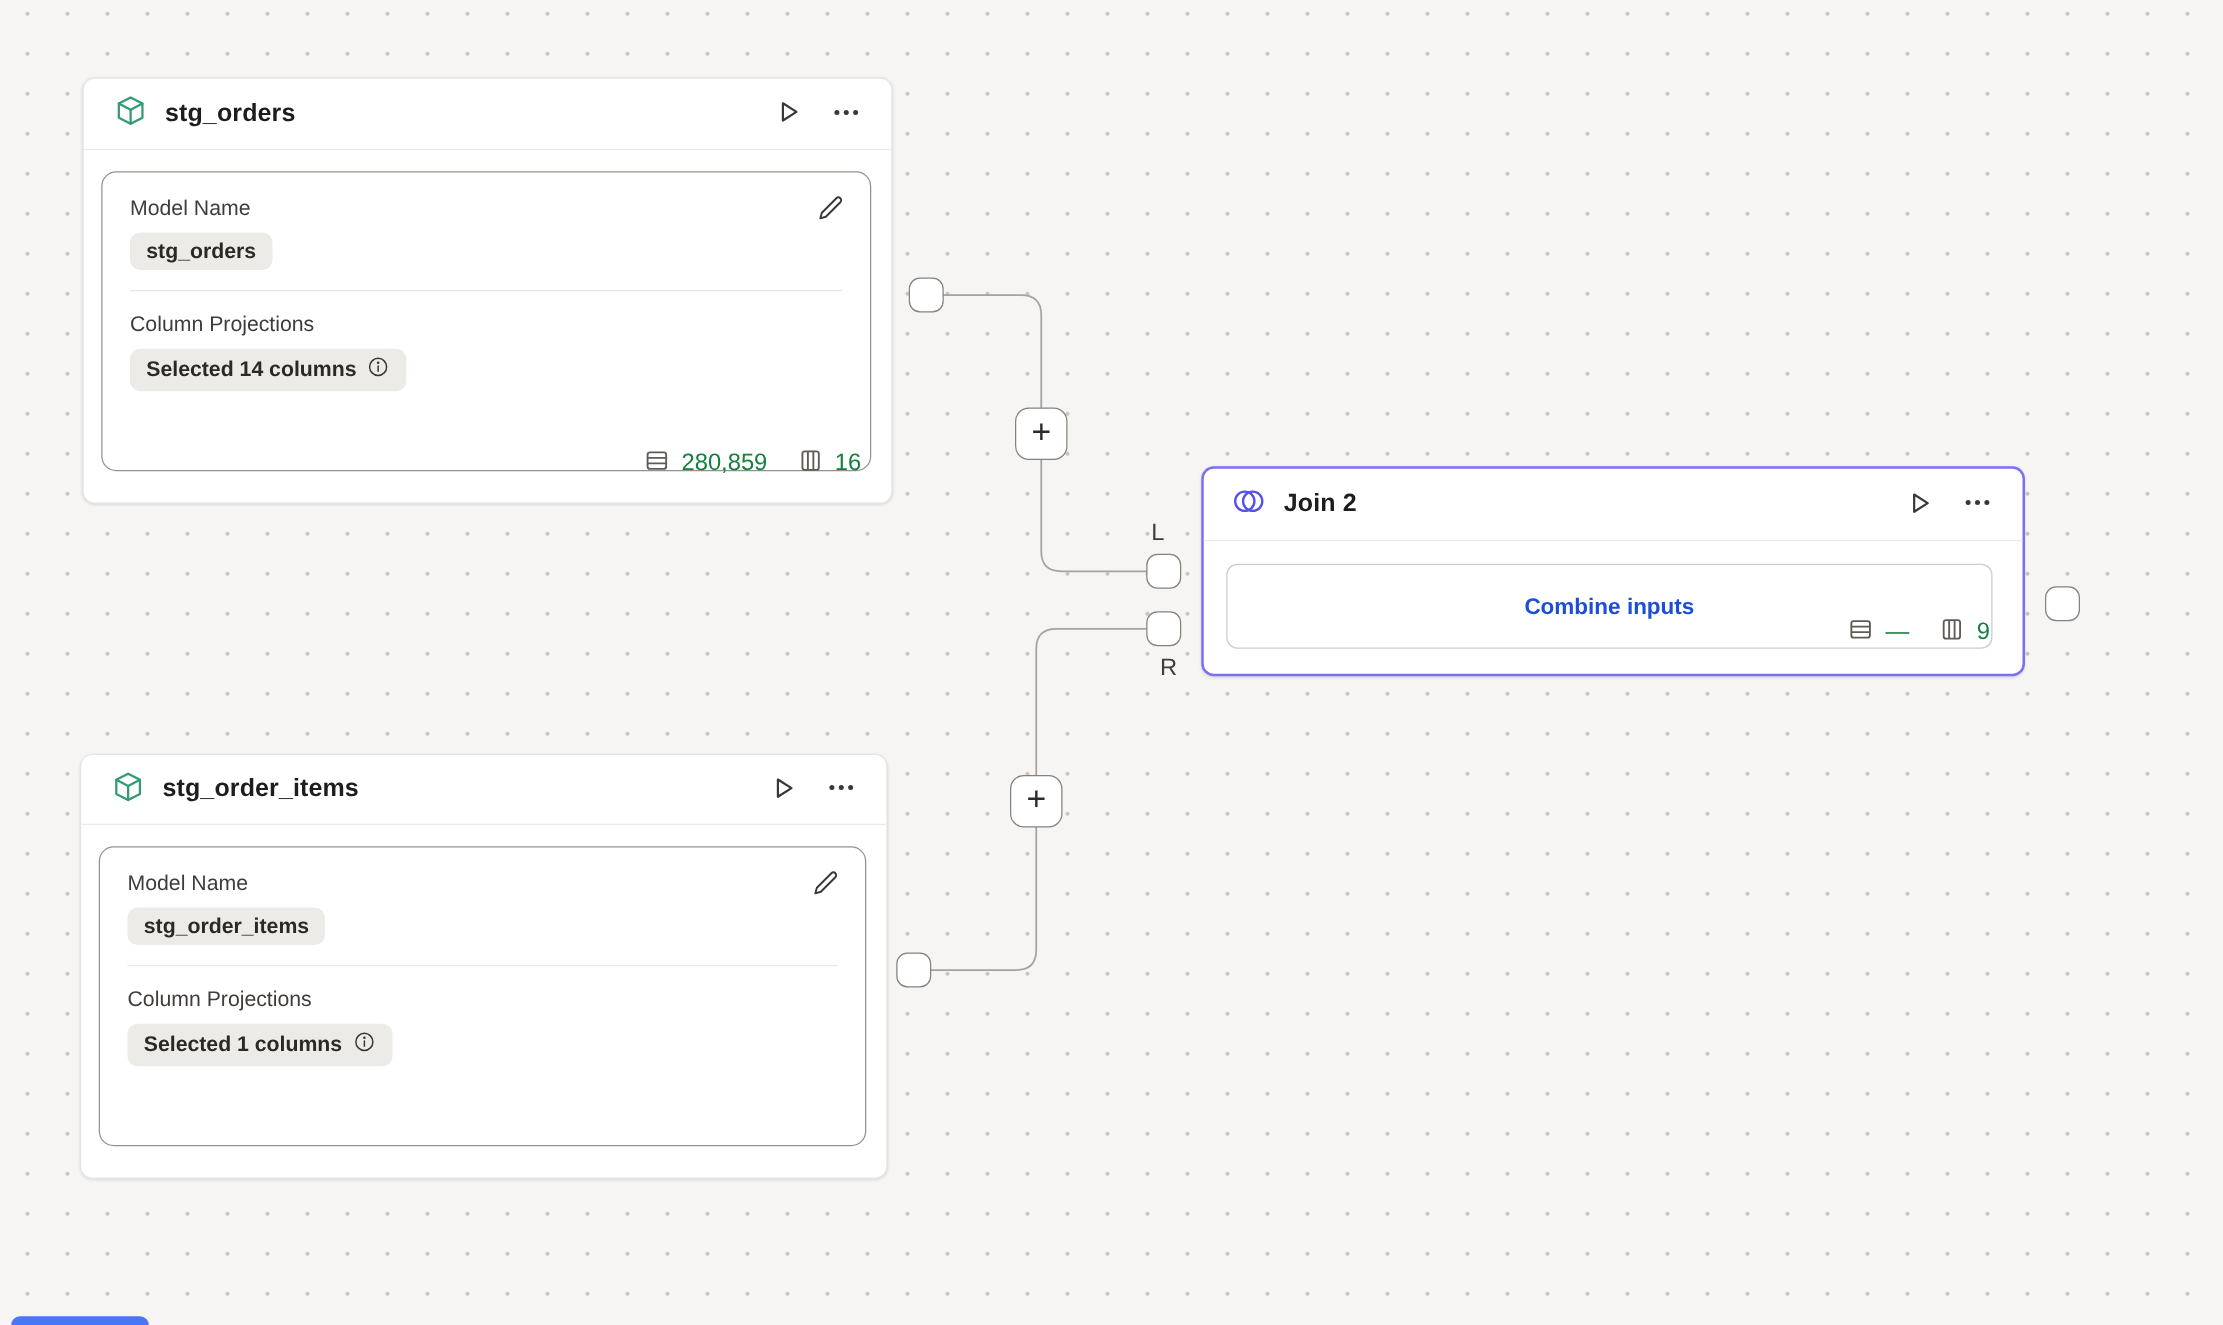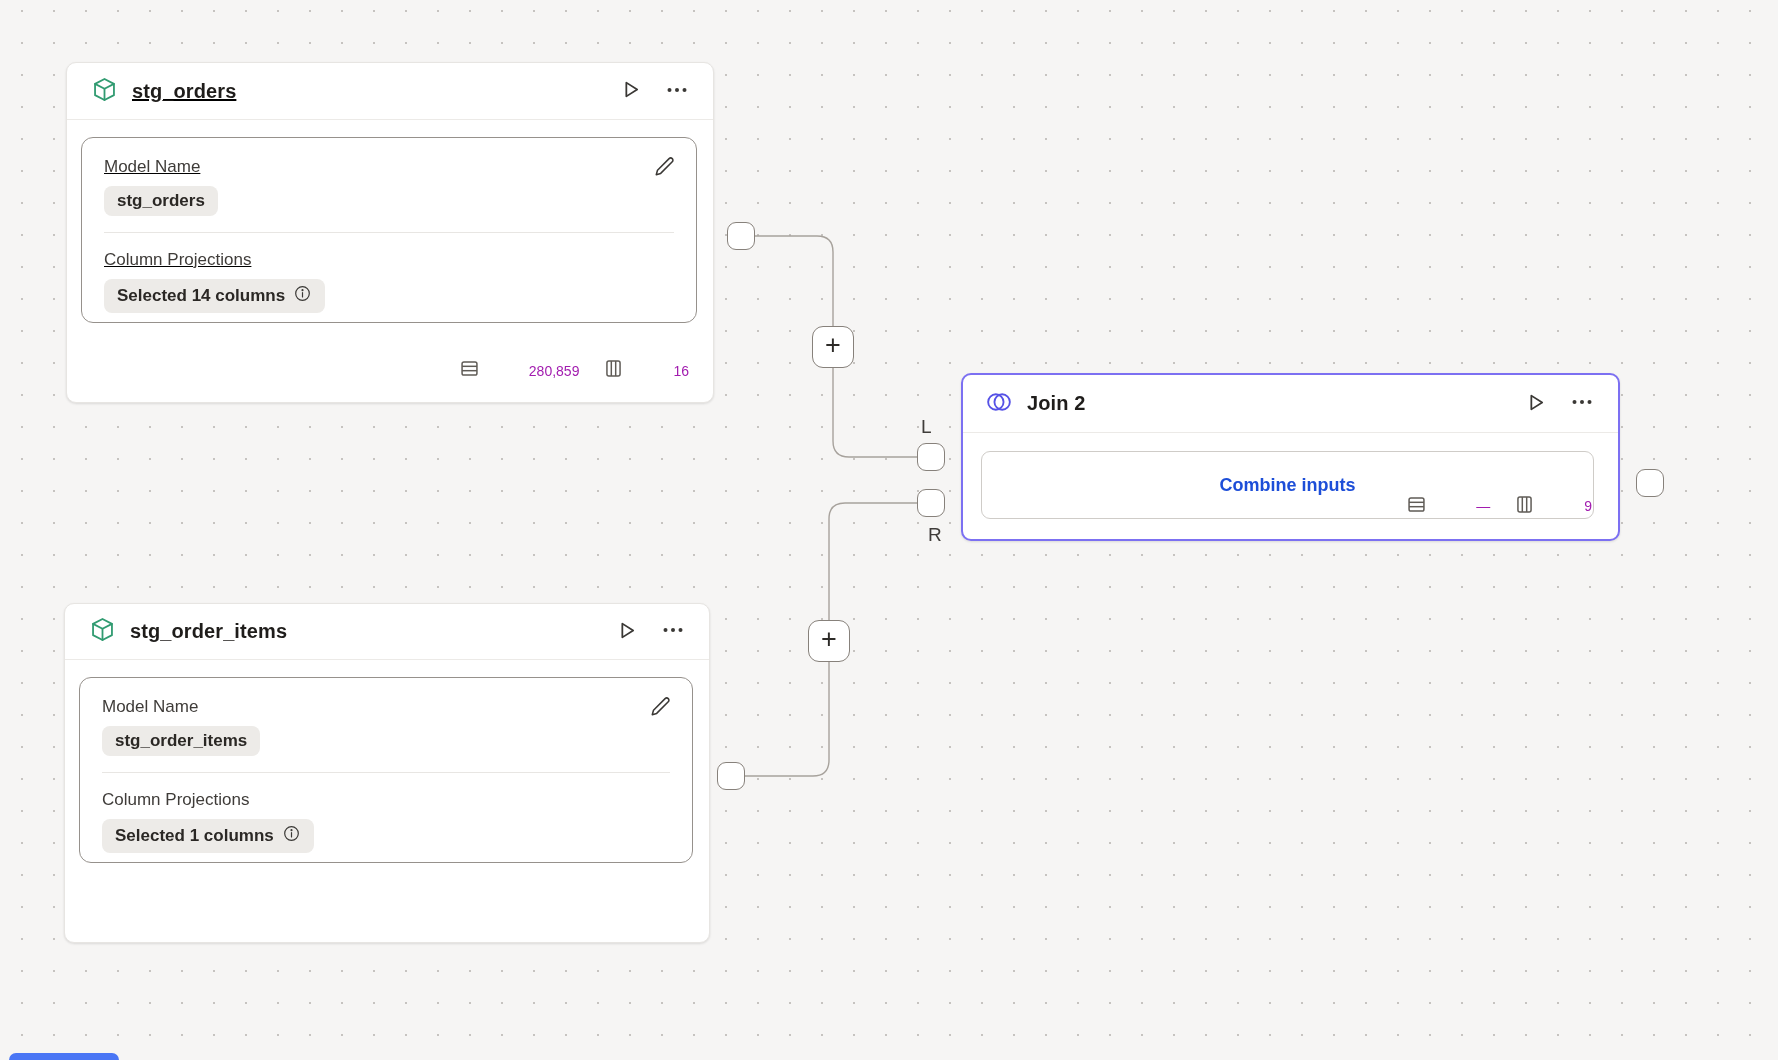--- a/index.html
+++ b/index.html
@@ -26,40 +26,40 @@
   }
   .card-header {
     display: flex; align-items: center; gap: 14px;
     height: 57px; padding: 0 24px; border-bottom: 1px solid #eceae7;
   }
   .card-title { font-size: 20px; font-weight: 600; color: #1f1d1b; letter-spacing: .1px; }
   .header-actions { margin-left: auto; display: flex; align-items: center; gap: 22px; }
   .icon-btn { background: none; border: none; cursor: pointer; display: flex; align-items: center; padding: 0; }
 
   .panel {
-    position: relative; margin: 17px 16px 0 14px; height: 186px;
+    position: relative; margin: 17px 16px 0 14px; height: 240px;
     border: 1.3px solid #96918c; border-radius: 12px;
     padding: 17px 22px;
   }
   .panel .edit-btn { position: absolute; top: 17px; right: 20px; }
   .field-label { font-size: 17px; color: #3f3c39; line-height: 24px; }
   .chip {
     display: inline-flex; align-items: center; gap: 8px;
     margin-top: 7px; padding: 5px 13px;
     background: #edebe8; border-radius: 8px; border: none; cursor: pointer;
     font-family: inherit; font-size: 17px; font-weight: 600; color: #2b2825;
   }
   .panel-divider { height: 1px; background: #e8e6e3; margin: 16px 0 15px 0; border: none; }
 
   .card-footer {
     position: absolute; right: 24px; bottom: 0; height: 63px;
     display: flex; align-items: center; gap: 24px;
   }
   .stat { display: flex; align-items: center; gap: 9px; }
-  .stat-value { font-size: 14px; color: #a21caf; margin-left: 40px; }
+  .stat-value { font-size: 19px; color: #15803d; }
 
   
   .join-card { border: 2px solid #7c70f2; border-radius: 10px; }
   .join-card .card-header { height: 58px; padding: 0 24px 0 22px; }
   .combine-btn {
     display: block; width: calc(100% - 42px); margin: 18px 24px 0 18px; height: 68px;
     background: #fff; border: 1.3px solid #cfccc8; border-radius: 9px; cursor: pointer;
     font-family: inherit; font-size: 18px; font-weight: 600; color: #1d4ed8;
   }
   .join-footer { height: 66px; right: 26px; }
@@ -86,21 +86,21 @@
 </head>
 <body>
 
 <div class="canvas">
 
   <svg class="edges" width="1778" height="1060">
     <path d="M 755 236 L 817 236 Q 833 236 833 252 L 833 441 Q 833 457 849 457 L 917 457" fill="none" stroke="#a7a29c" stroke-width="1.4" stroke-linecap="round"></path>
     <path d="M 745 776 L 813 776 Q 829 776 829 760 L 829 519 Q 829 503 845 503 L 917 503" fill="none" stroke="#a7a29c" stroke-width="1.4" stroke-linecap="round"></path>
   </svg>
 
-  <div class="card" style="left:66px; top:62px; width:648px; height:341px;text-decoration:underline;">
+  <div class="card" style="left:66px; top:62px; width:648px; height:341px;">
     <div class="card-header">
       <span>
         <svg width="27" height="27" viewBox="0 0 24 24" fill="none" stroke="#319b71" stroke-width="1.6" stroke-linejoin="round" stroke-linecap="round">
           <path d="M12 2.6 L20.4 7 V17 L12 21.4 L3.6 17 V7 Z"></path>
           <path d="M3.6 7 L12 11.4 L20.4 7"></path>
           <path d="M12 11.4 V21.4"></path>
         </svg>
       </span>
       <span class="card-title">stg_orders</span>
       <span class="header-actions">

